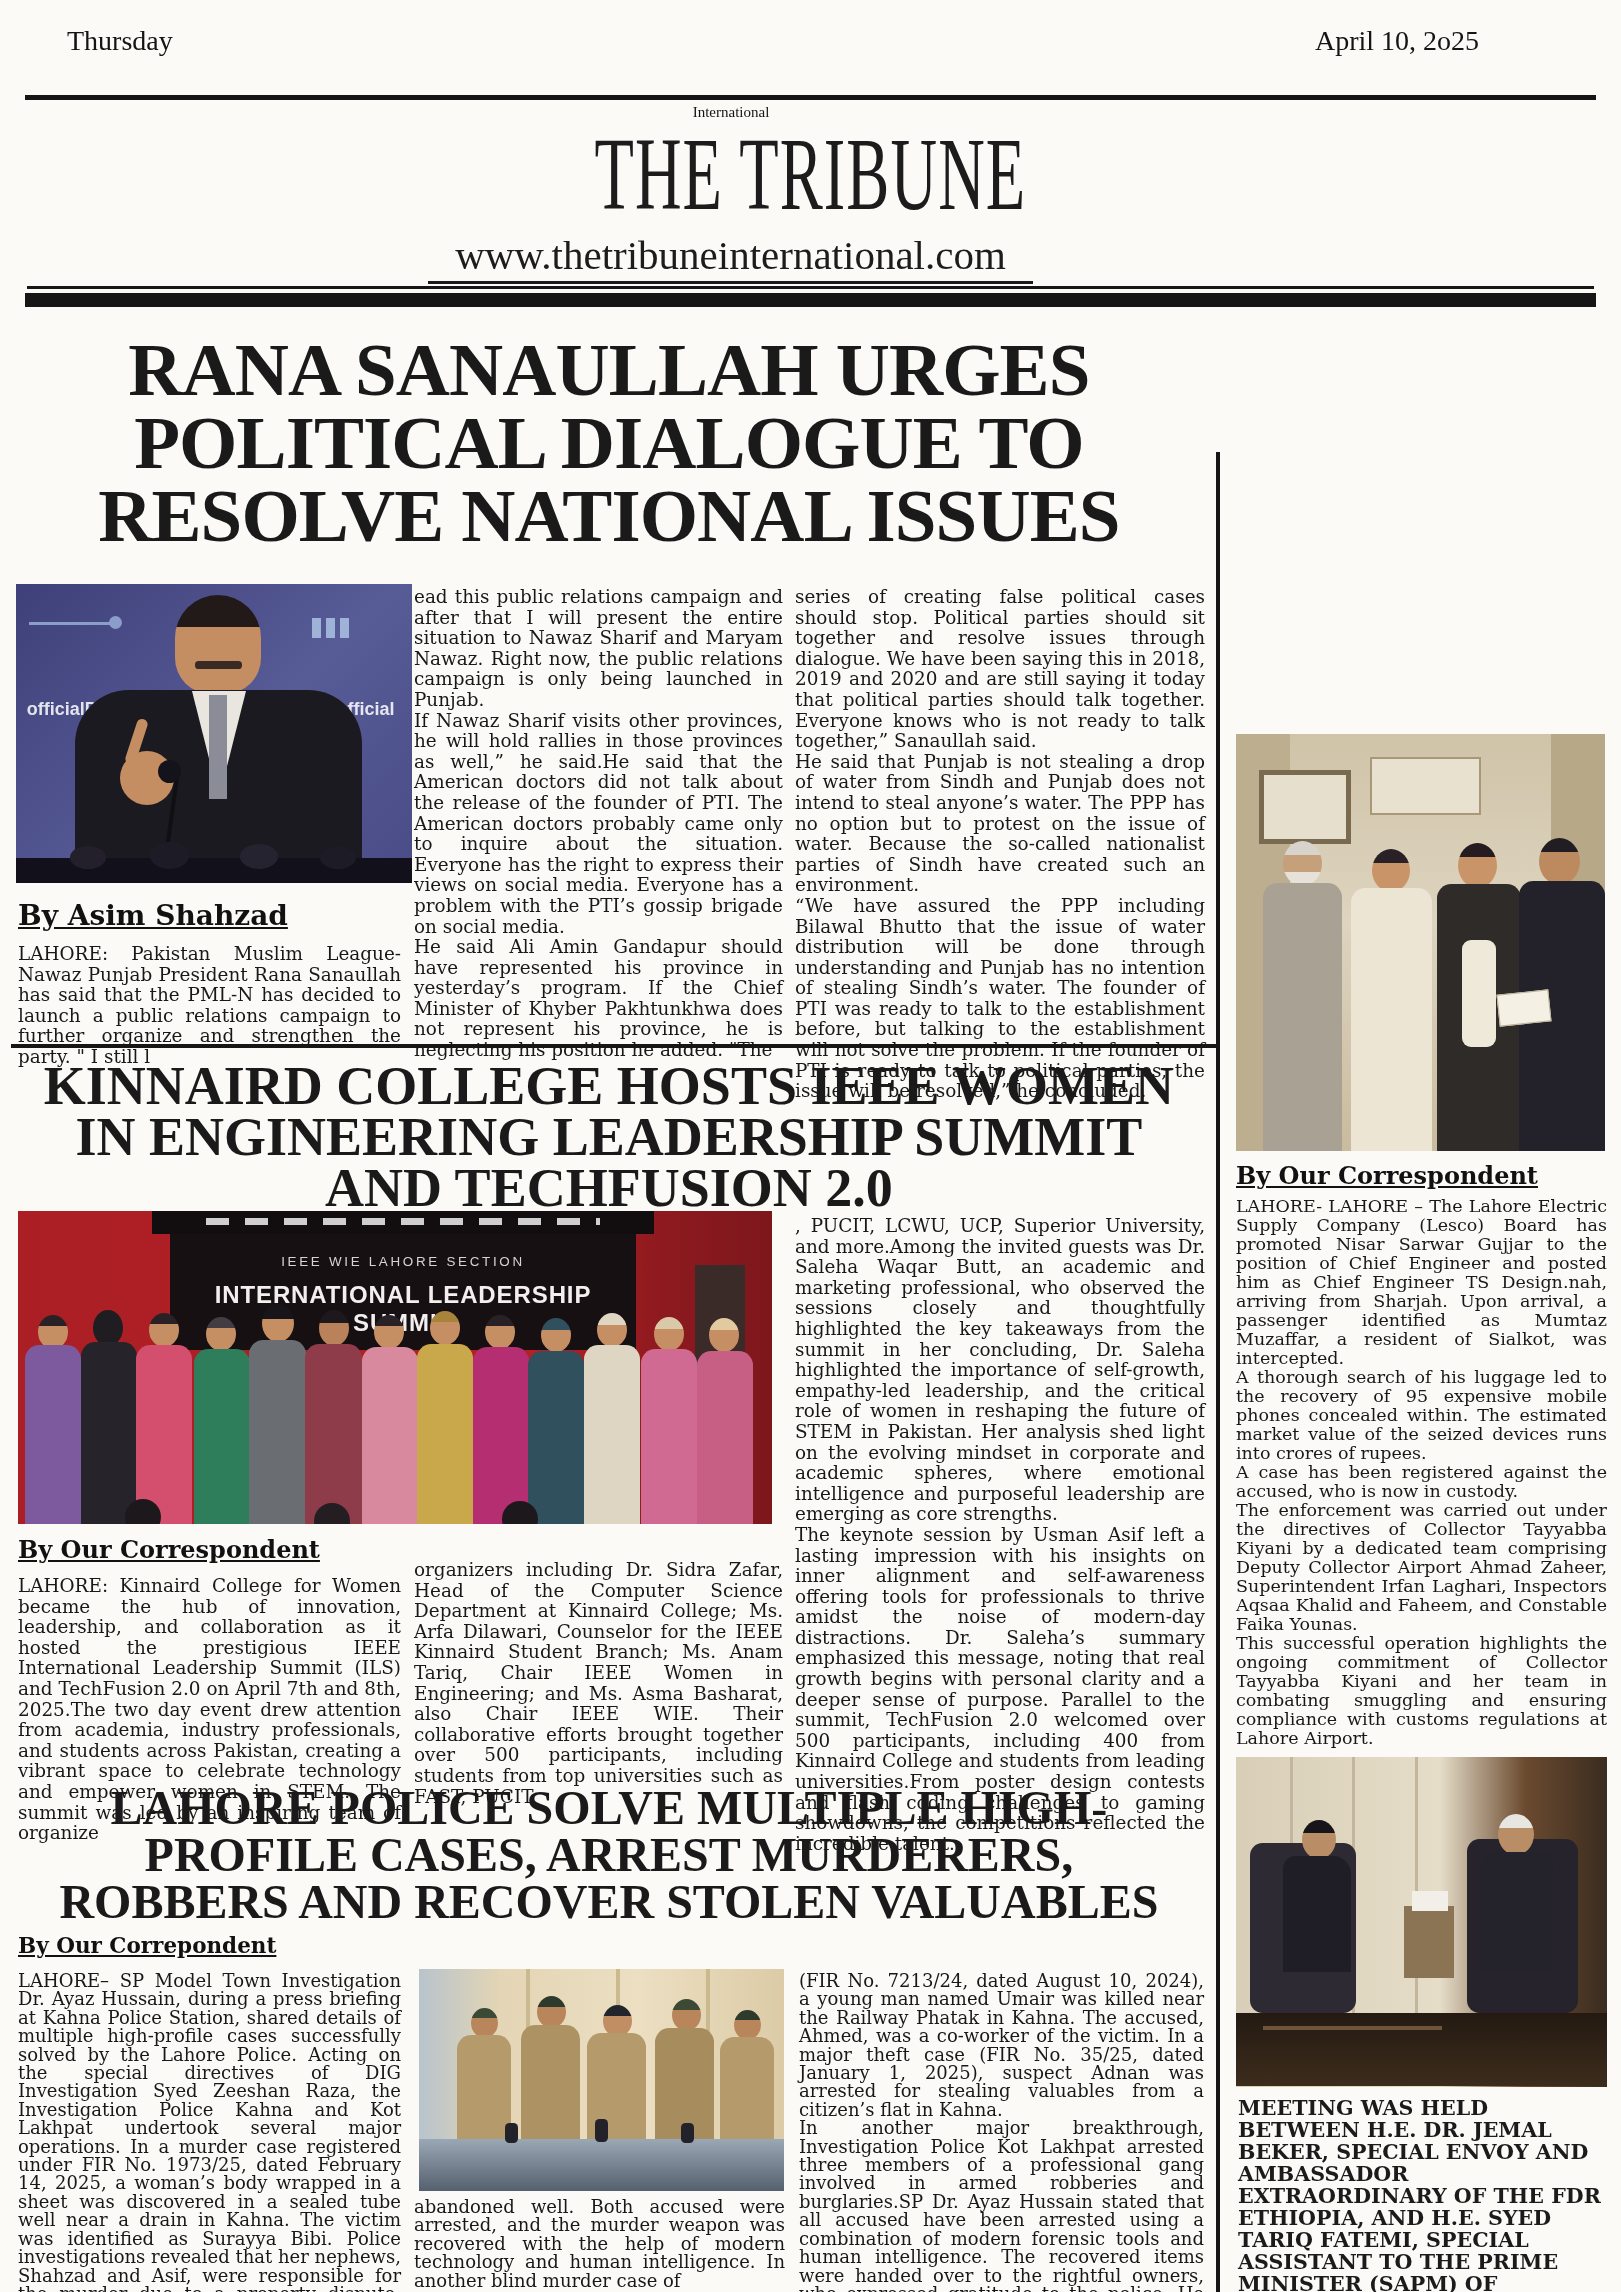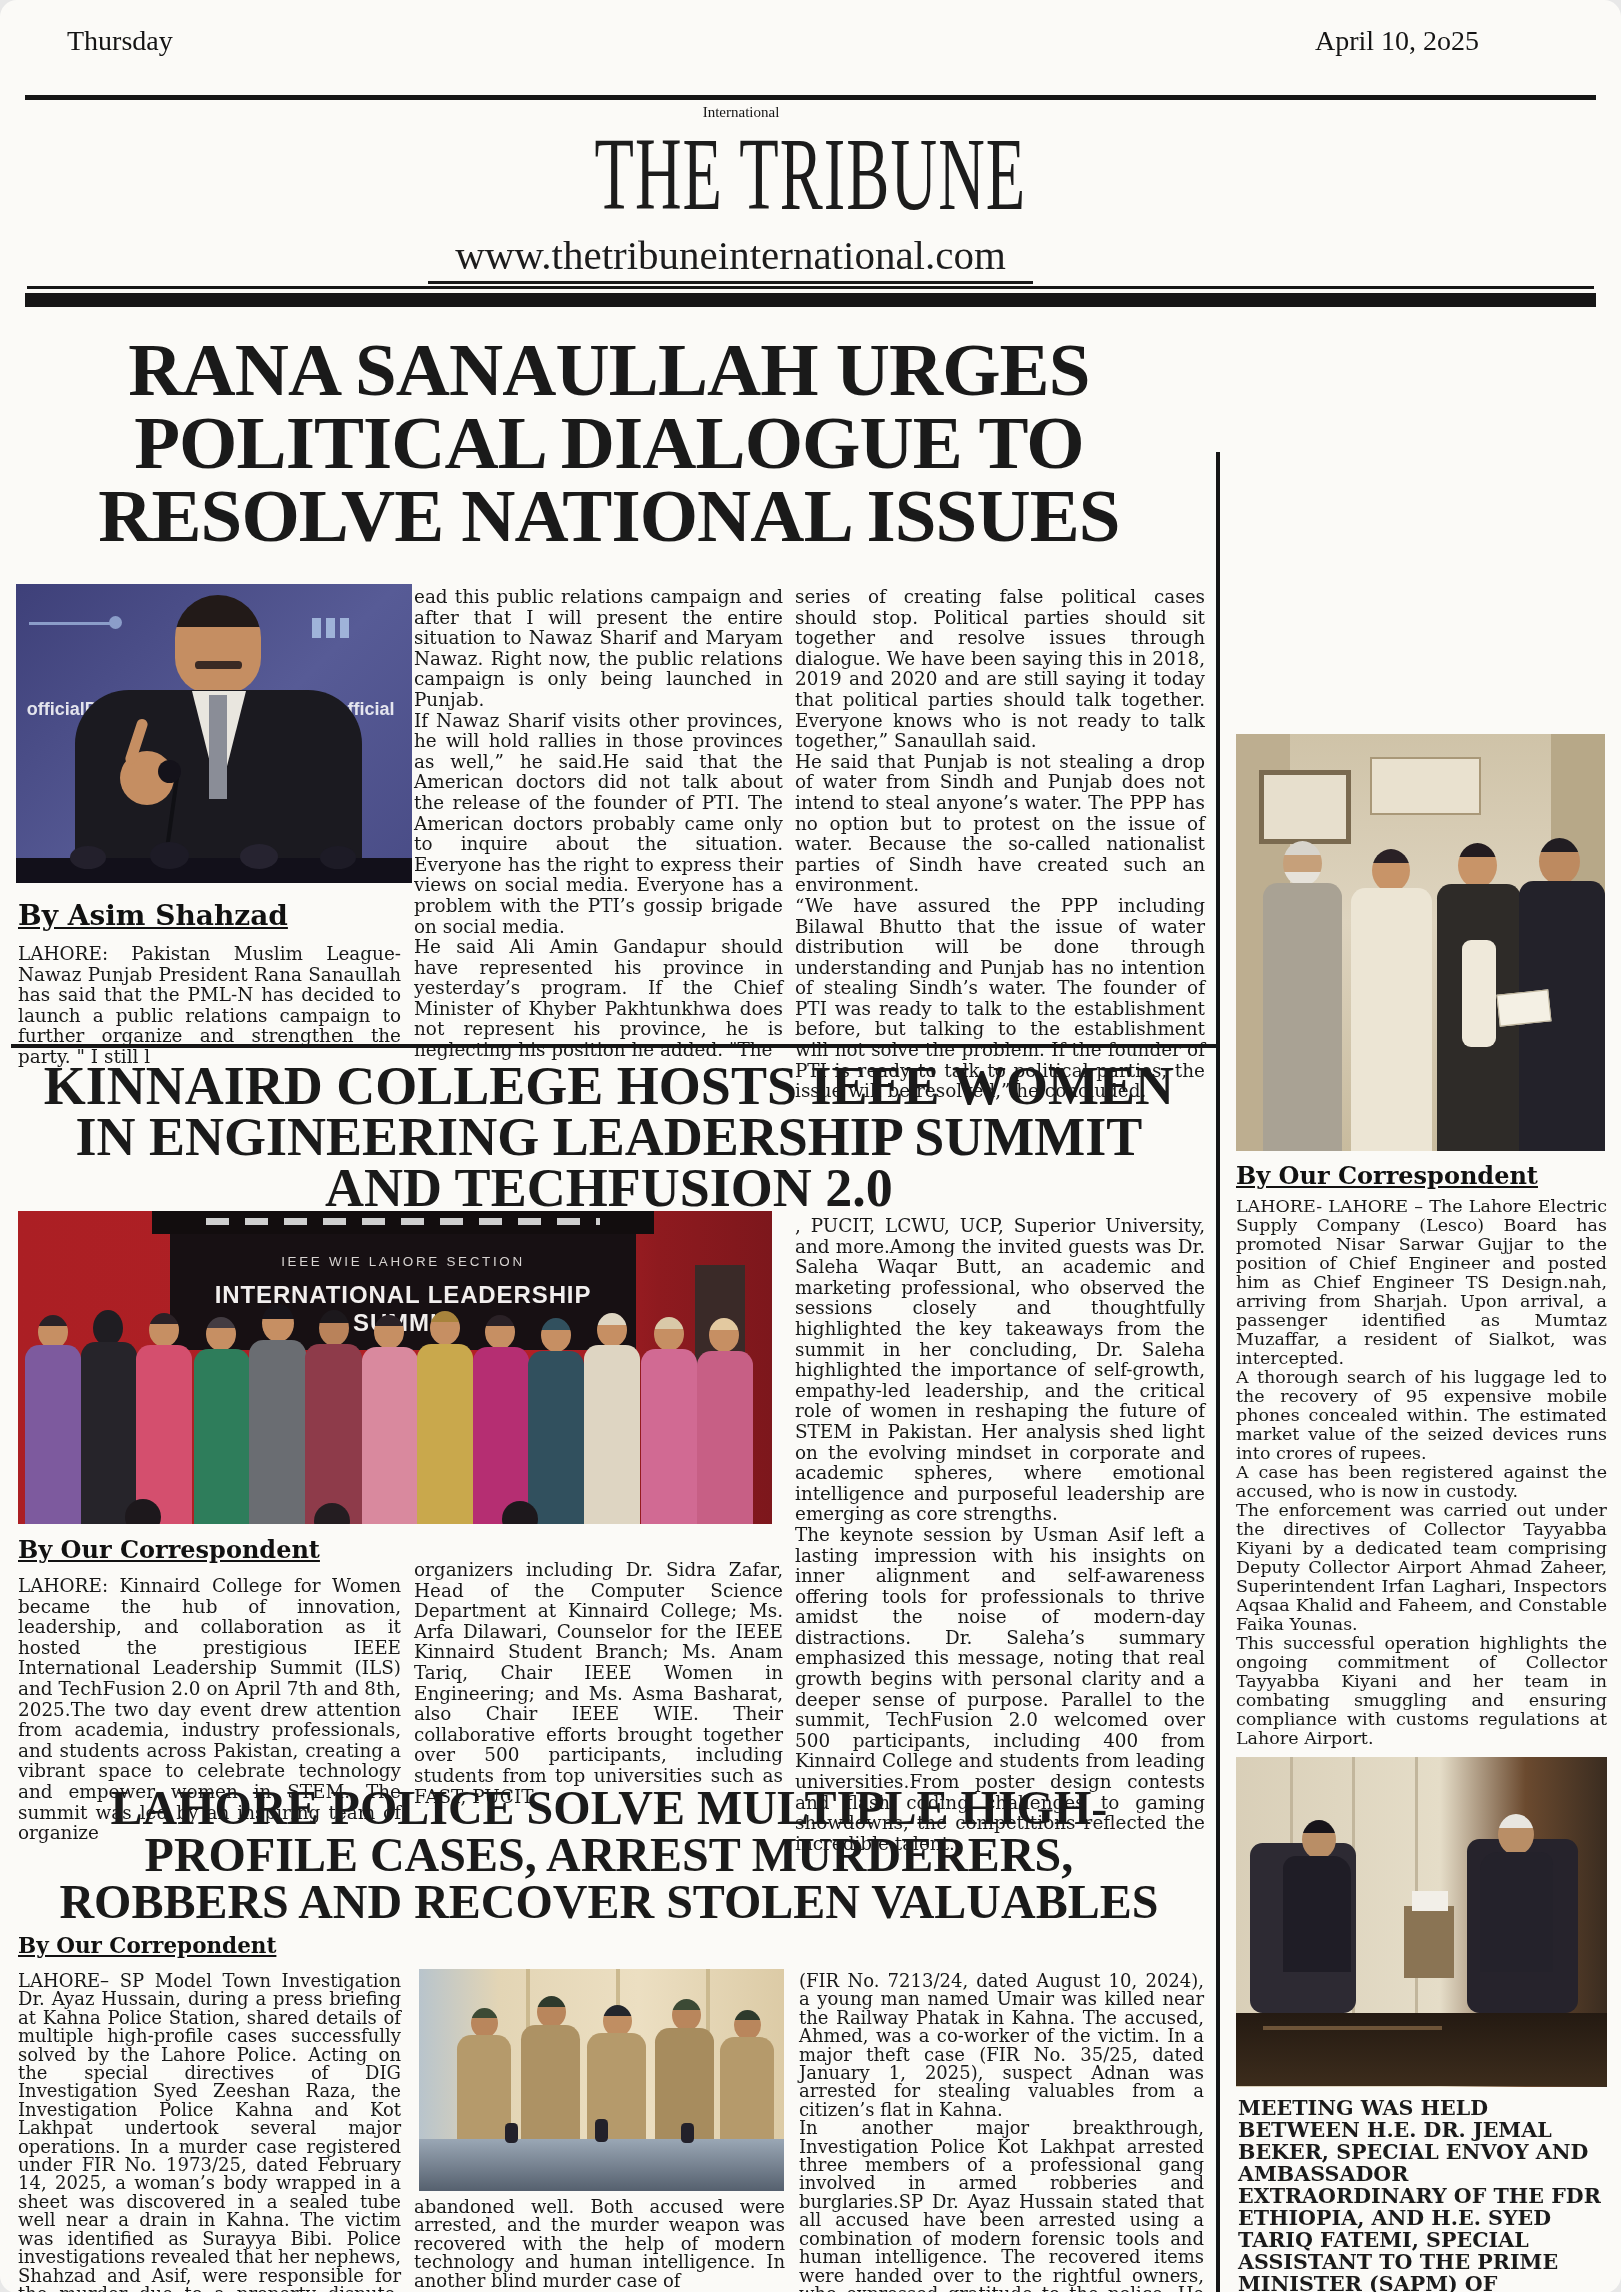--- a/index.html
+++ b/index.html
@@ -1,17 +1,17 @@
 <!DOCTYPE html>
 <html style="font-size:14.3px"><head>
 <meta charset="utf-8">
 <style>
   html,body{margin:0;padding:0;background:#e8e8e8;}
   #page{position:relative;width:1621px;height:2293px;background:#fbfaf7;overflow:hidden;
-        font-family:"DejaVu Serif",serif;color:#141414;border-radius:17px;}
+        font-family:"DejaVu Serif",serif;color:#141414;}
   .abs{position:absolute;}
   .rule{background:#161616;}
   .center{text-align:center;}
   .headline{font-family:"Liberation Serif",serif;font-weight:700;color:#1a1a1a;
             white-space:pre-line;}
   .bodytext{font-family:"DejaVu Serif",serif;text-align:justify;white-space:pre-line;
             color:#181818;}
   .byline{font-family:"DejaVu Serif",serif;font-weight:700;text-decoration:underline;
           color:#111;}
   .photo{overflow:hidden;}
@@ -20,21 +20,21 @@
   .head{border-radius:50%;}
 </style>
 </head>
 <body>
 
 <div id="page">
 
   <div class="abs" style="left:67px;top:25px;font-family:'Liberation Serif',serif;font-size:28px;">Thursday</div>
   <div class="abs" style="left:1315px;top:25px;font-family:'Liberation Serif',serif;font-size:28px;">April 10, 2o25</div>
   <div class="abs rule" style="left:25px;top:95px;width:1571px;height:4.5px;"></div>
-  <div class="abs center" style="left:12px;top:104px;width:1458px;font-family:'Liberation Serif',serif;font-size:15px;">International</div>
+  <div class="abs center" style="left:2px;top:104px;width:1458px;font-family:'Liberation Serif',serif;font-size:15px;">International</div>
   <div class="abs center" style="left:0;top:113px;width:1621px;height:122px;line-height:122px;">
     <span style="display:inline-block;transform:scaleX(0.62);transform-origin:center;
                  font-family:'Liberation Serif',serif;font-size:104px;letter-spacing:1.8px;color:#1c1c1c;">THE TRIBUNE</span>
   </div>
   <div class="abs center" style="left:0;top:231px;width:1461px;">
     <span style="display:inline-block;border-bottom:3.6px solid #1a1a1a;padding:0 27px 1.8px 27px;
                  font-family:'Liberation Serif',serif;font-size:41px;color:#1c1c1c;">www.thetribuneinternational.com</span>
   </div>
   <div class="abs rule" style="left:27px;top:286px;width:1567px;height:2.7px;"></div>
   <div class="abs rule" style="left:25px;top:293px;width:1571px;height:14.3px;"></div>

